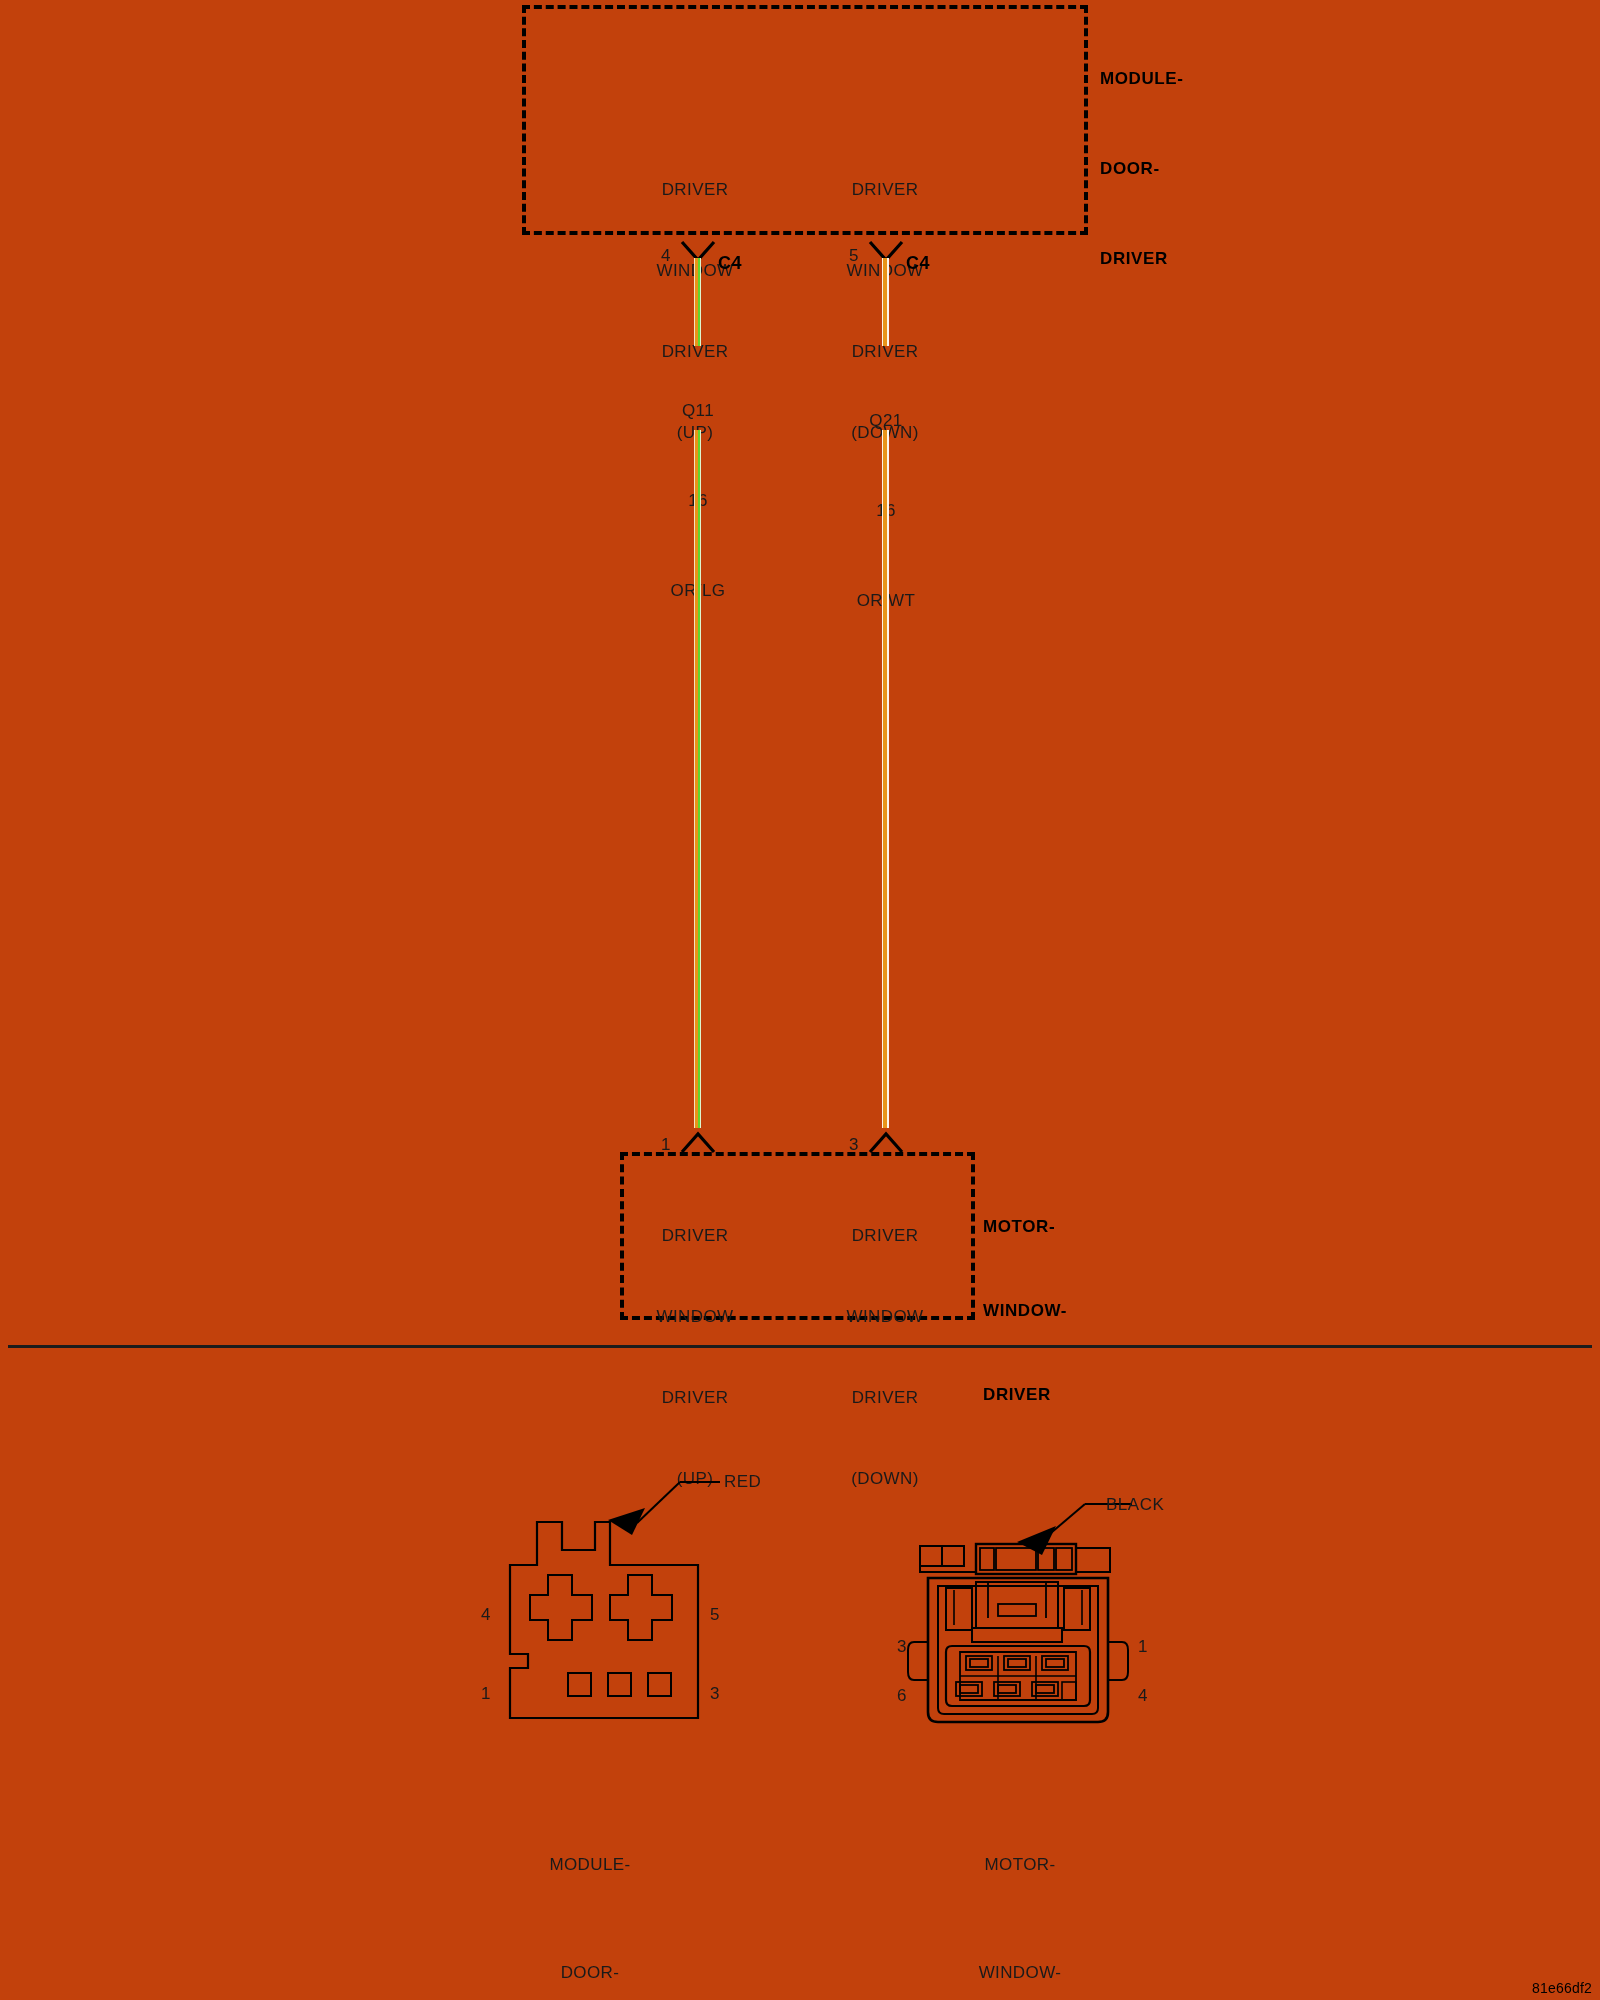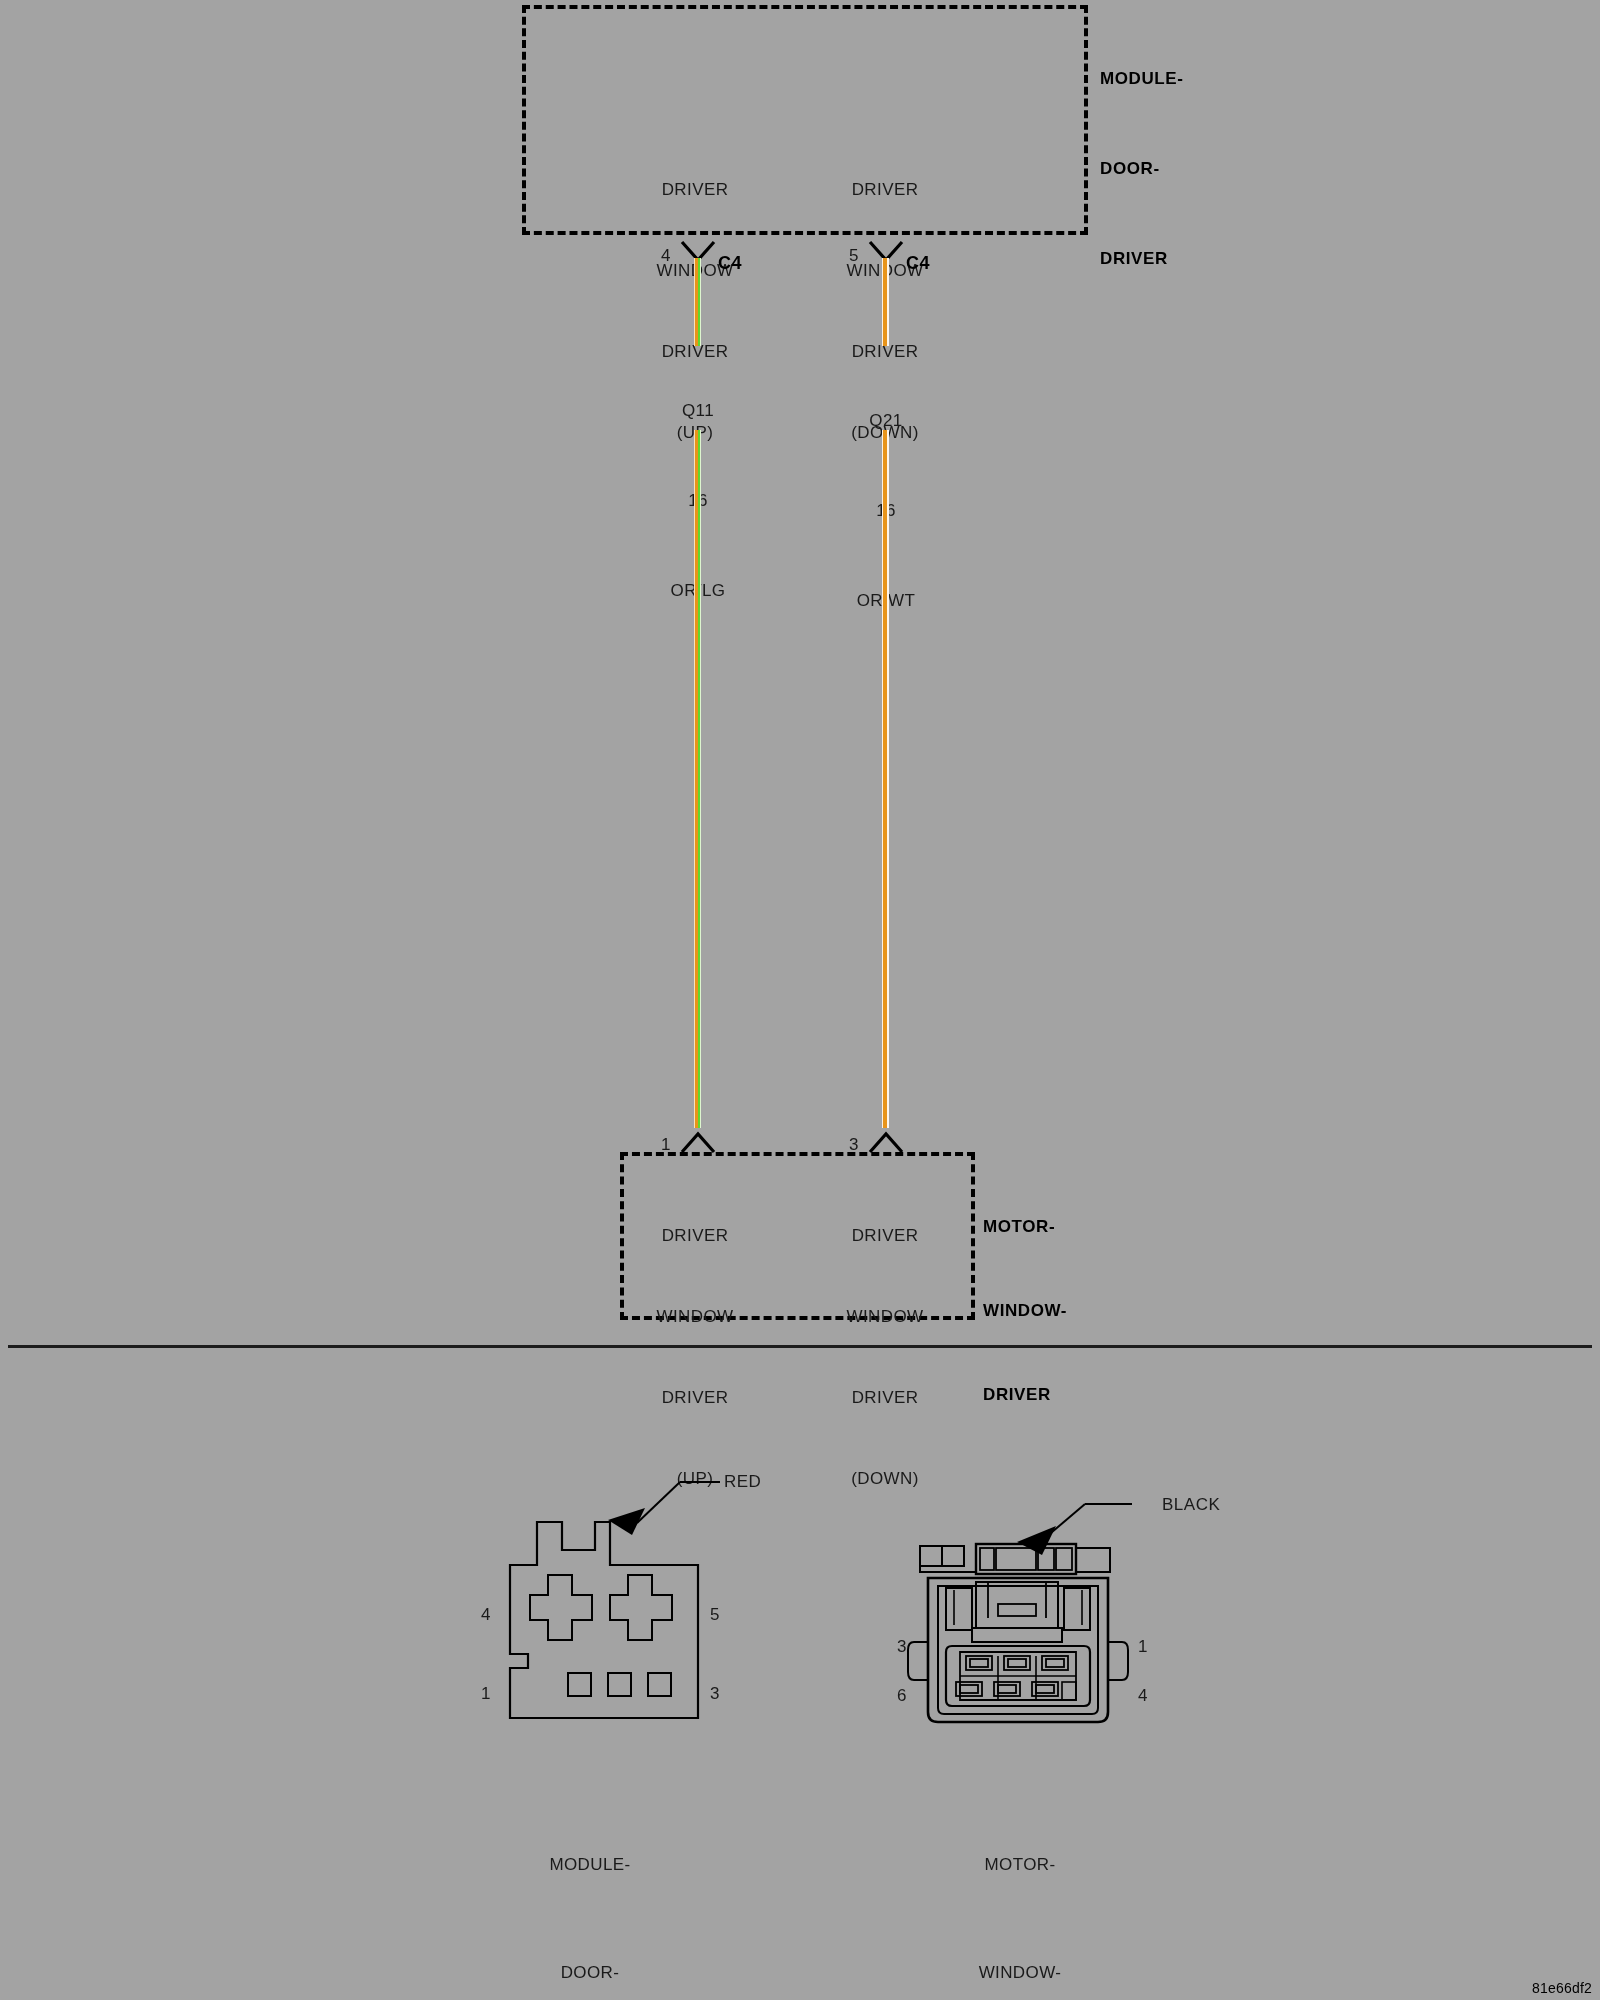--- a/index.html
+++ b/index.html
@@ -9,21 +9,21 @@
   }
   body {
     font-family: "Liberation Sans", sans-serif;
     color: #000000;
   }
   #page {
     position: relative;
     width: 1600px;
     height: 2000px;
     overflow: hidden;
-    background: #a3a3a3;
+    background: #c2410c;
   }
   .abs { position: absolute; }
 
   
   .txt {
     font-size: 17px;
     line-height: 27px;
     color: #1a1a1a;
     white-space: pre;
     letter-spacing: 0.4px;
@@ -305,21 +305,21 @@
         <rect x="80" y="225" width="18" height="8"></rect>
         <rect x="114" y="222" width="26" height="14"></rect>
         <rect x="118" y="225" width="18" height="8"></rect>
         <rect x="152" y="222" width="26" height="14"></rect>
         <rect x="156" y="225" width="18" height="8"></rect>
       </g>
       <rect x="182" y="222" width="14" height="18" fill="none" stroke="#000" stroke-width="1.6"></rect>
     </svg>
   </div>
 
-  <div class="abs callout-txt" style="left:1162px; top:1495px;">BLACK</div>
+  <div class="abs callout-txt" style="left:1106px; top:1495px;">BLACK</div>
 
   <div class="abs pinnum" style="left:897px; top:1638px;">3</div>
   <div class="abs pinnum" style="left:1138px; top:1638px;">1</div>
   <div class="abs pinnum" style="left:897px; top:1687px;">6</div>
   <div class="abs pinnum" style="left:1138px; top:1687px;">4</div>
 
   <div class="abs txt center" style="left:910px; top:1775px; width:220px; line-height:36px;">
     <div>MOTOR-</div>
     <div>WINDOW-</div>
     

